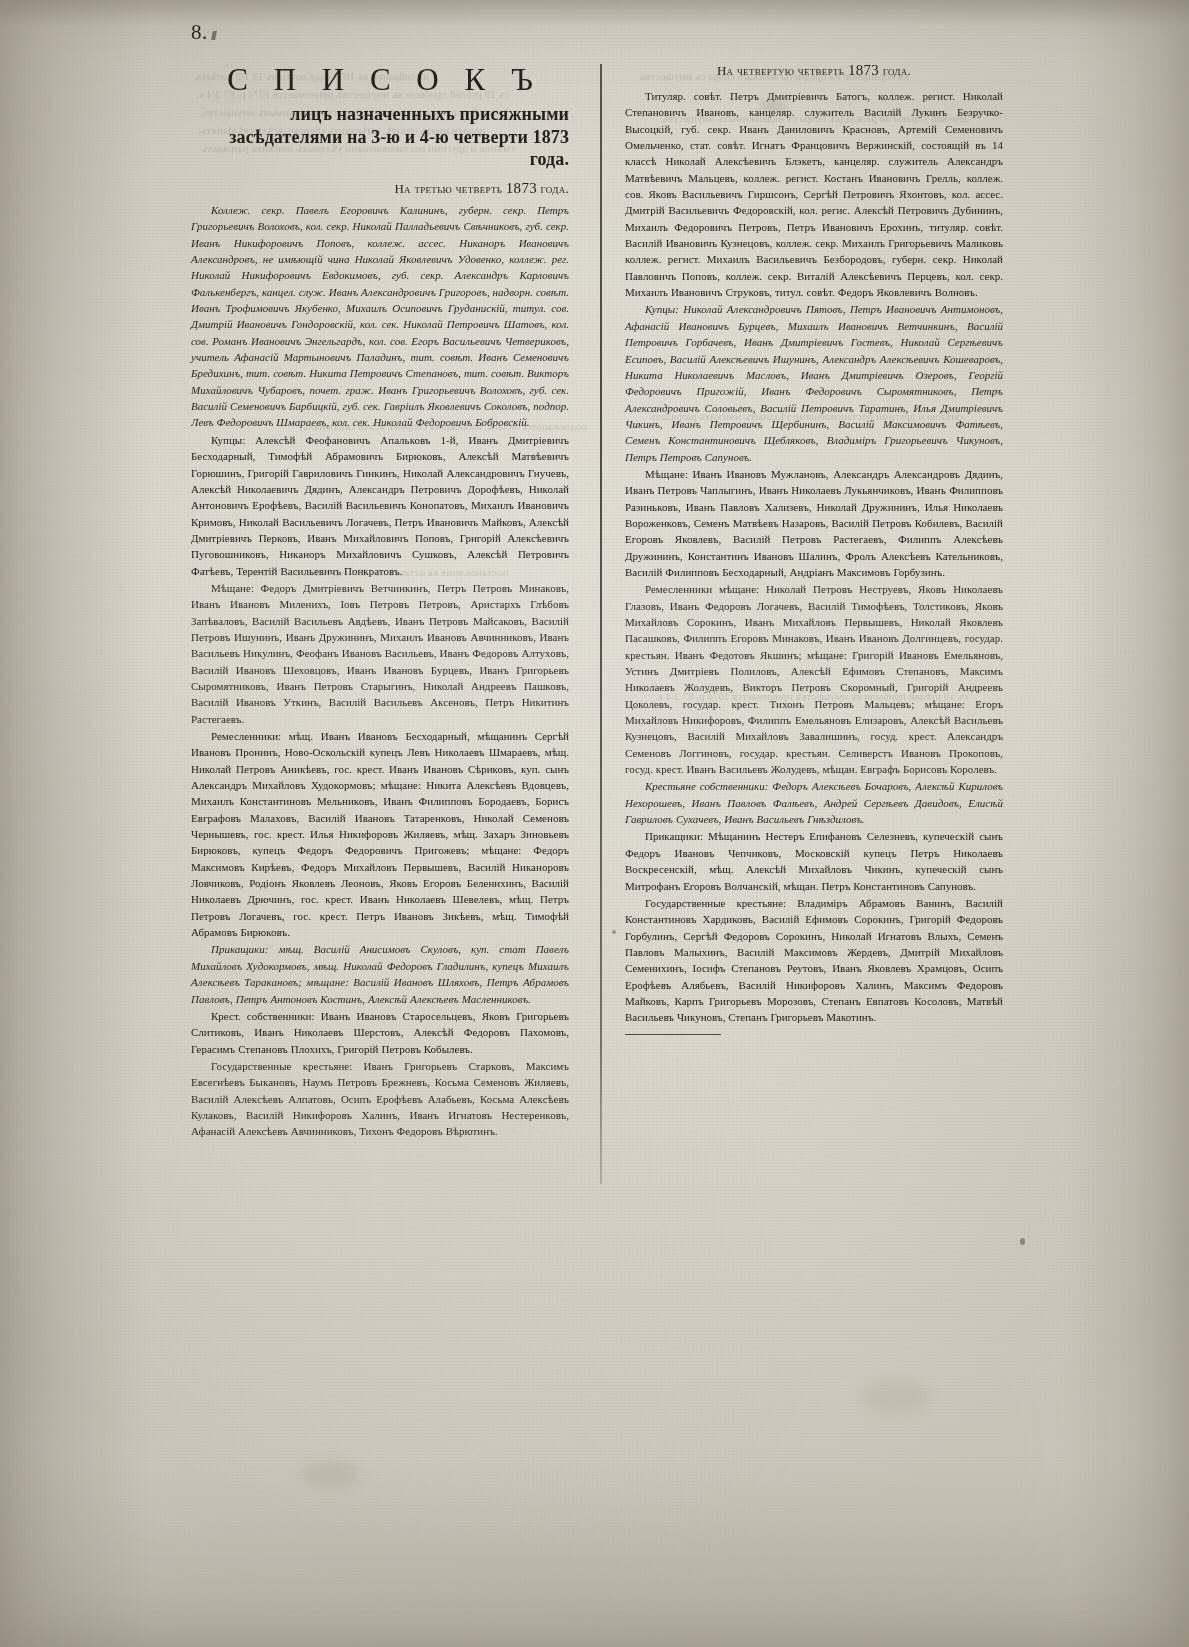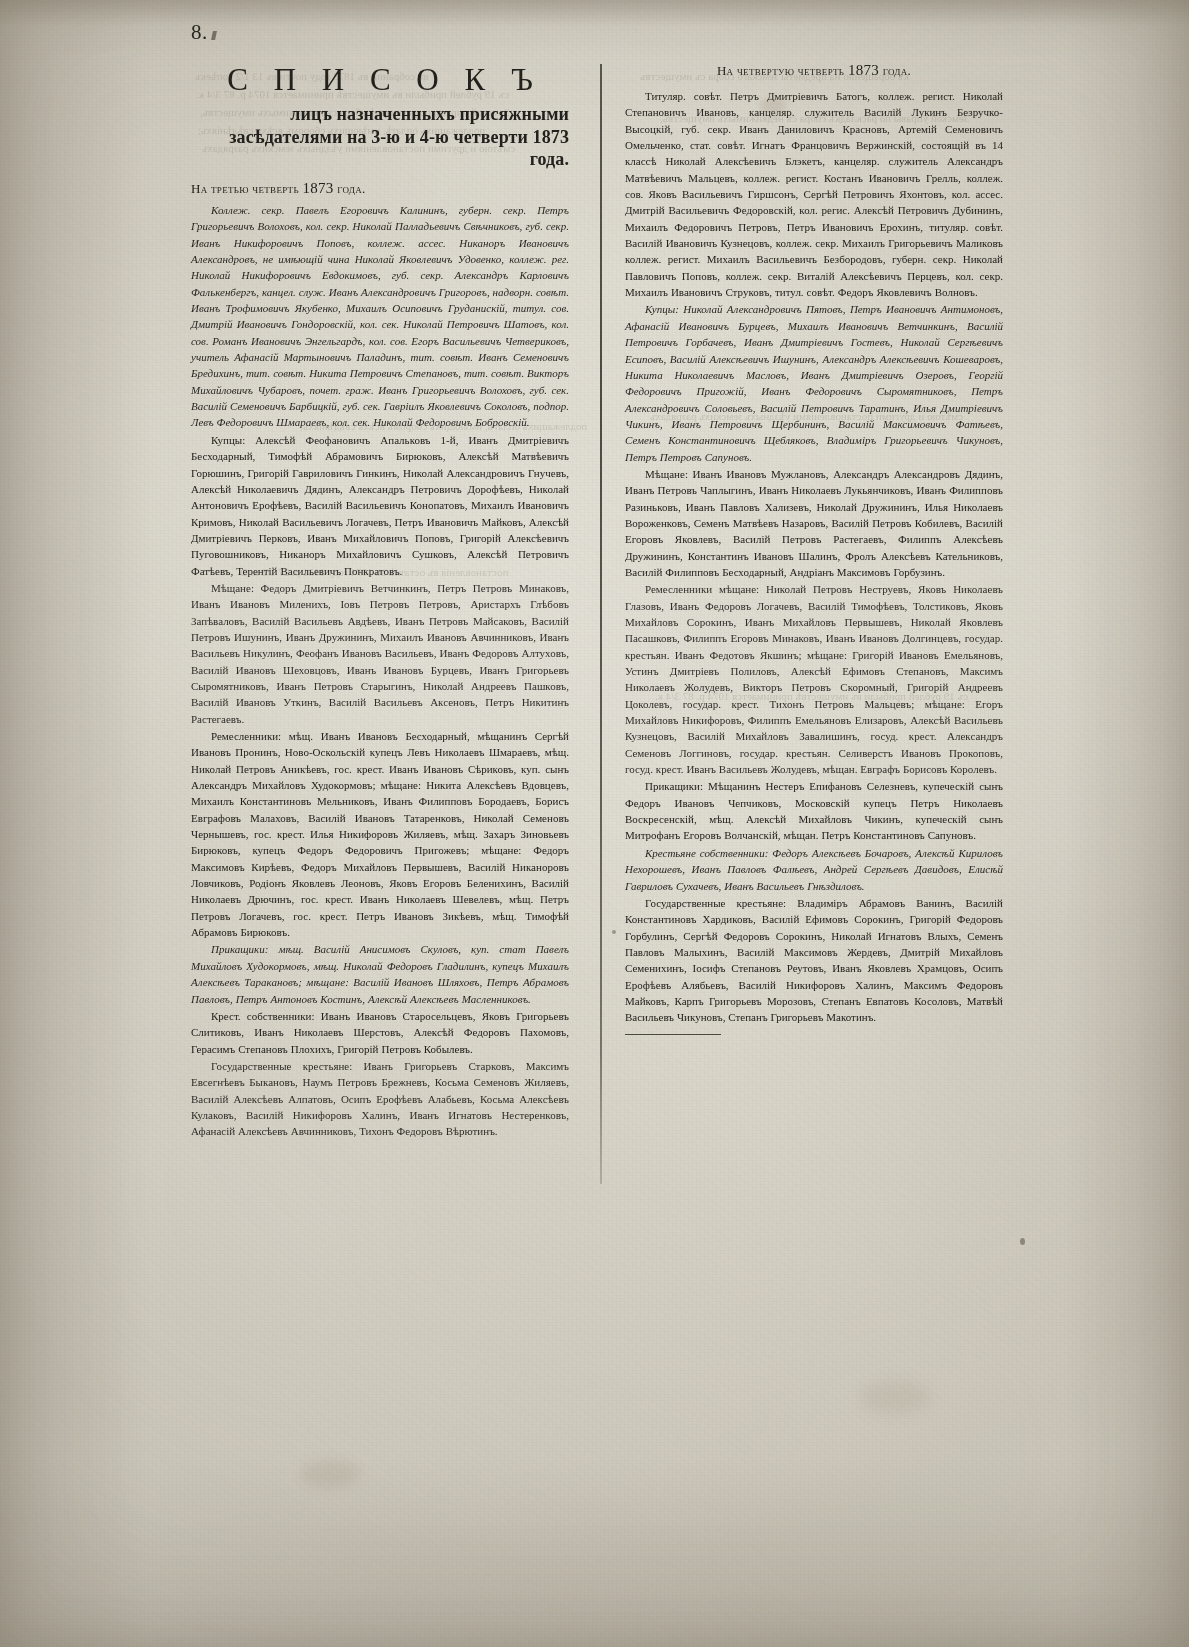--- a/index.html
+++ b/index.html
@@ -153,21 +153,21 @@
   }
   .title-sub {
     text-align: right;
     font-size: 18px;
     font-weight: 700;
     line-height: 1.26;
     margin: 0 0 9px 0;
     letter-spacing: .1px;
   }
   .quarter-head {
-    text-align: left;
+    text-align: right;
     font-size: 13px;
     margin: 0 0 5px 0;
     letter-spacing: .3px;
     font-variant: small-caps;
   }
   .quarter-head .big { font-size: 15px; }
   .quarter-head-right {
     text-align: center;
     font-size: 13px;
     margin: 0 0 9px 0;
@@ -256,22 +256,22 @@
         <span>На</span>
         <span>четвертую четверть</span>
         <span class="big">1873</span>
         <span>года.</span>
       </div>
 
       <p class="body">Титуляр. совѣт. Петръ Дмитріевичъ Батогъ, коллеж. регист. Николай Степановичъ Ивановъ, канцеляр. служитель Василій Лукинъ Безручко-Высоцкій, губ. секр. Иванъ Даниловичъ Красновъ, Артемій Семеновичъ Омельченко, стат. совѣт. Игнатъ Францовичъ Вержинскій, состоящій въ 14 классѣ Николай Алексѣевичъ Блэкетъ, канцеляр. служитель Александръ Матвѣевичъ Мальцевъ, коллеж. регист. Костанъ Ивановичъ Грелль, коллеж. сов. Яковъ Васильевичъ Гиршсонъ, Сергѣй Петровичъ Яхонтовъ, кол. ассес. Дмитрій Васильевичъ Федоровскій, кол. регис. Алексѣй Петровичъ Дубининъ, Михаилъ Федоровичъ Петровъ, Петръ Ивановичъ Ерохинъ, титуляр. совѣт. Василій Ивановичъ Кузнецовъ, коллеж. секр. Михаилъ Григорьевичъ Маликовъ коллеж. регист. Михаилъ Васильевичъ Безбородовъ, губерн. секр. Николай Павловичъ Поповъ, коллеж. секр. Виталій Алексѣевичъ Перцевъ, кол. секр. Михаилъ Ивановичъ Струковъ, титул. совѣт. Федоръ Яковлевичъ Волновъ.</p>
       <p class="body inkfade-a">Купцы: Николай Александровичъ Пятовъ, Петръ Ивановичъ Антимоновъ, Афанасій Ивановичъ Бурцевъ, Михаилъ Ивановичъ Ветчинкинъ, Василій Петровичъ Горбачевъ, Иванъ Дмитріевичъ Гостевъ, Николай Сергѣевичъ Есиповъ, Василій Алексѣевичъ Ишунинъ, Александръ Алексѣевичъ Кошеваровъ, Никита Николаевичъ Масловъ, Иванъ Дмитріевичъ Озеровъ, Георгій Федоровичъ Пригожій, Иванъ Федоровичъ Сыромятниковъ, Петръ Александровичъ Соловьевъ, Василій Петровичъ Таратинъ, Илья Дмитріевичъ Чикинъ, Иванъ Петровичъ Щербининъ, Василій Максимовичъ Фатѣевъ, Семенъ Константиновичъ Щебляковъ, Владиміръ Григорьевичъ Чикуновъ, Петръ Петровъ Сапуновъ.</p>
       <p class="body">Мѣщане: Иванъ Ивановъ Мужлановъ, Александръ Александровъ Дядинъ, Иванъ Петровъ Чаплыгинъ, Иванъ Николаевъ Лукьянчиковъ, Иванъ Филипповъ Разиньковъ, Иванъ Павловъ Хализевъ, Николай Дружининъ, Илья Николаевъ Вороженковъ, Семенъ Матвѣевъ Назаровъ, Василій Петровъ Кобилевъ, Василій Егоровъ Яковлевъ, Василій Петровъ Растегаевъ, Филиппъ Алексѣевъ Дружининъ, Константинъ Ивановъ Шалинъ, Фролъ Алексѣевъ Кательниковъ, Василій Филипповъ Бесходарный, Андріанъ Максимовъ Горбузинъ.</p>
       <p class="body inkfade-b">Ремесленники мѣщане: Николай Петровъ Неструевъ, Яковъ Николаевъ Глазовъ, Иванъ Федоровъ Логачевъ, Василій Тимофѣевъ, Толстиковъ, Яковъ Михайловъ Сорокинъ, Иванъ Михайловъ Первышевъ, Николай Яковлевъ Пасашковъ, Филиппъ Егоровъ Минаковъ, Иванъ Ивановъ Долгинцевъ, государ. крестьян. Иванъ Федотовъ Якшинъ; мѣщане: Григорій Ивановъ Емельяновъ, Устинъ Дмитріевъ Полиловъ, Алексѣй Ефимовъ Степановъ, Максимъ Николаевъ Жолудевъ, Викторъ Петровъ Скоромный, Григорій Андреевъ Цоколевъ, государ. крест. Тихонъ Петровъ Мальцевъ; мѣщане: Егоръ Михайловъ Никифоровъ, Филиппъ Емельяновъ Елизаровъ, Алексѣй Васильевъ Кузнецовъ, Василій Михайловъ Завалишинъ, госуд. крест. Александръ Семеновъ Логгиновъ, государ. крестьян. Селиверстъ Ивановъ Прокоповъ, госуд. крест. Иванъ Васильевъ Жолудевъ, мѣщан. Евграфъ Борисовъ Королевъ.</p>
+      <p class="body inkfade-a">Крестьяне собственники: Федоръ Алексѣевъ Бочаровъ, Алексѣй Кириловъ Нехорошевъ, Иванъ Павловъ Фалѣевъ, Андрей Сергѣевъ Давидовъ, Елисѣй Гавриловъ Сухачевъ, Иванъ Васильевъ Гнѣздиловъ.</p>
       <p class="body">Прикащики: Мѣщанинъ Нестеръ Епифановъ Селезневъ, купеческій сынъ Федоръ Ивановъ Чепчиковъ, Московскій купецъ Петръ Николаевъ Воскресенскій, мѣщ. Алексѣй Михайловъ Чикинъ, купеческій сынъ Митрофанъ Егоровъ Волчанскій, мѣщан. Петръ Константиновъ Сапуновъ.</p>
-      <p class="body inkfade-a">Крестьяне собственники: Федоръ Алексѣевъ Бочаровъ, Алексѣй Кириловъ Нехорошевъ, Иванъ Павловъ Фалѣевъ, Андрей Сергѣевъ Давидовъ, Елисѣй Гавриловъ Сухачевъ, Иванъ Васильевъ Гнѣздиловъ.</p>
       <p class="body">Государственные крестьяне: Владиміръ Абрамовъ Ванинъ, Василій Константиновъ Хардиковъ, Василій Ефимовъ Сорокинъ, Григорій Федоровъ Горбулинъ, Сергѣй Федоровъ Сорокинъ, Николай Игнатовъ Влыхъ, Семенъ Павловъ Малыхинъ, Василій Максимовъ Жердевъ, Дмитрій Михайловъ Семенихинъ, Іосифъ Степановъ Реутовъ, Иванъ Яковлевъ Храмцовъ, Осипъ Ерофѣевъ Алябьевъ, Василій Никифоровъ Халинъ, Максимъ Федоровъ Майковъ, Карпъ Григорьевъ Морозовъ, Степанъ Евпатовъ Косоловъ, Матвѣй Васильевъ Чикуновъ, Степанъ Григорьевъ Макотинъ.</p>
       <div class="rule-short"></div>
     </div>
   </div>
 
   <div class="smudge" style="left:1020px; top:1238px; width:5px; height:7px; background:rgba(60,56,46,.45);"></div>
   <div class="smudge" style="left:612px; top:930px; width:4px; height:4px; background:rgba(60,56,46,.40);"></div>
   <div class="smudge" style="left:760px; top:98px; width:26px; height:16px; background:rgba(150,138,112,.22); filter:blur(3px);"></div>
   <div class="smudge" style="left:300px; top:1460px; width:60px; height:28px; background:rgba(150,140,116,.18); filter:blur(6px);"></div>
   <div class="smudge" style="left:860px; top:1380px; width:70px; height:34px; background:rgba(150,140,116,.16); filter:blur(7px);"></div>

